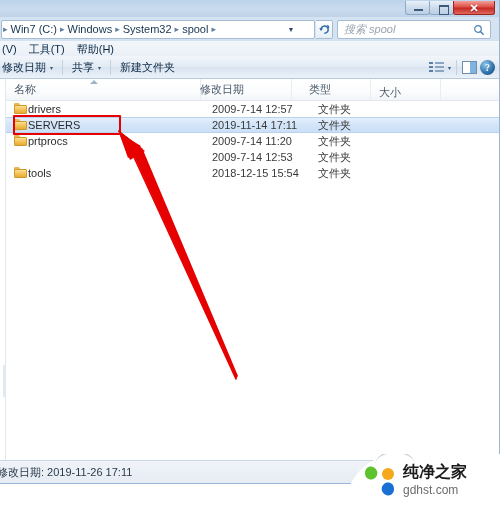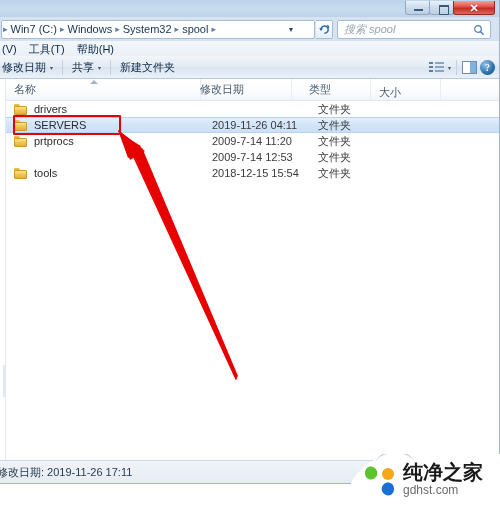--- a/index.html
+++ b/index.html
@@ -249,21 +249,21 @@
     font-size: 11px; color: #2b2b2b;
   }
   .row.selected {
     background: linear-gradient(180deg,#e4effc 0%, #d2e4f8 50%, #cbe0f7 100%);
     border-top: 1px solid #b9d3ef;
     border-bottom: 1px solid #b9d3ef;
     box-sizing: border-box;
   }
   .cell-name {
     position: absolute; left: 0; width: 200px;
-    display: flex; align-items: center; gap: 7px;
+    display: flex; align-items: flex-start; gap: 1px;
     padding-left: 8px; box-sizing: border-box;
     white-space: nowrap;
   }
   .cell-date {
     position: absolute; left: 206px; width: 100px;
     color: #3a3a3a; white-space: nowrap;
   }
   .cell-type {
     position: absolute; left: 312px; width: 60px;
     color: #3a3a3a; white-space: nowrap;
@@ -334,21 +334,21 @@
   }
   .wm-logo {
     position: absolute; left: 18px; top: 10px;
     width: 34px; height: 34px;
   }
   .wm-text {
     position: absolute; left: 58px; top: 7px;
     width: 96px;
   }
   .wm-cn {
-    font-size: 20px; font-weight: bold; color: #1a1a1a;
+    font-size: 16px; font-weight: bold; color: #1a1a1a;
     letter-spacing: 0px; line-height: 22px;
     font-family: "DejaVu Sans", "Liberation Sans", sans-serif;
   }
   .wm-en {
     font-size: 12px; color: #6b6b6b; line-height: 14px;
     font-family: "Liberation Sans", sans-serif;
   }
   .wm-arc {
     position: absolute; left: 30px; top: -3px;
     width: 40px; height: 12px;
@@ -469,32 +469,33 @@
 
         <div class="rows" id="file-rows">
             <div class="row">
               <div class="cell-name">
                 <span class="folder">
                   <span class="tab"></span>
                   <span class="body"></span>
                 </span>
                 <span>drivers</span>
               </div>
+              <div class="cell-date">2009-7-14 12:57</div>
               <div class="cell-type">文件夹</div>
               <div class="cell-size"></div>
             </div>
             <div class="row selected">
               <div class="cell-name">
                 <span class="folder">
                   <span class="tab"></span>
                   <span class="body"></span>
                 </span>
                 <span>SERVERS</span>
               </div>
-              <div class="cell-date">2019-11-26 04:11</div>
+              <div class="cell-date">2019-11-14 17:11</div>
               <div class="cell-type">文件夹</div>
               <div class="cell-size"></div>
             </div>
             <div class="row">
               <div class="cell-name">
                 <span class="folder">
                   <span class="tab"></span>
                   <span class="body"></span>
                 </span>
                 <span>prtprocs</span>

